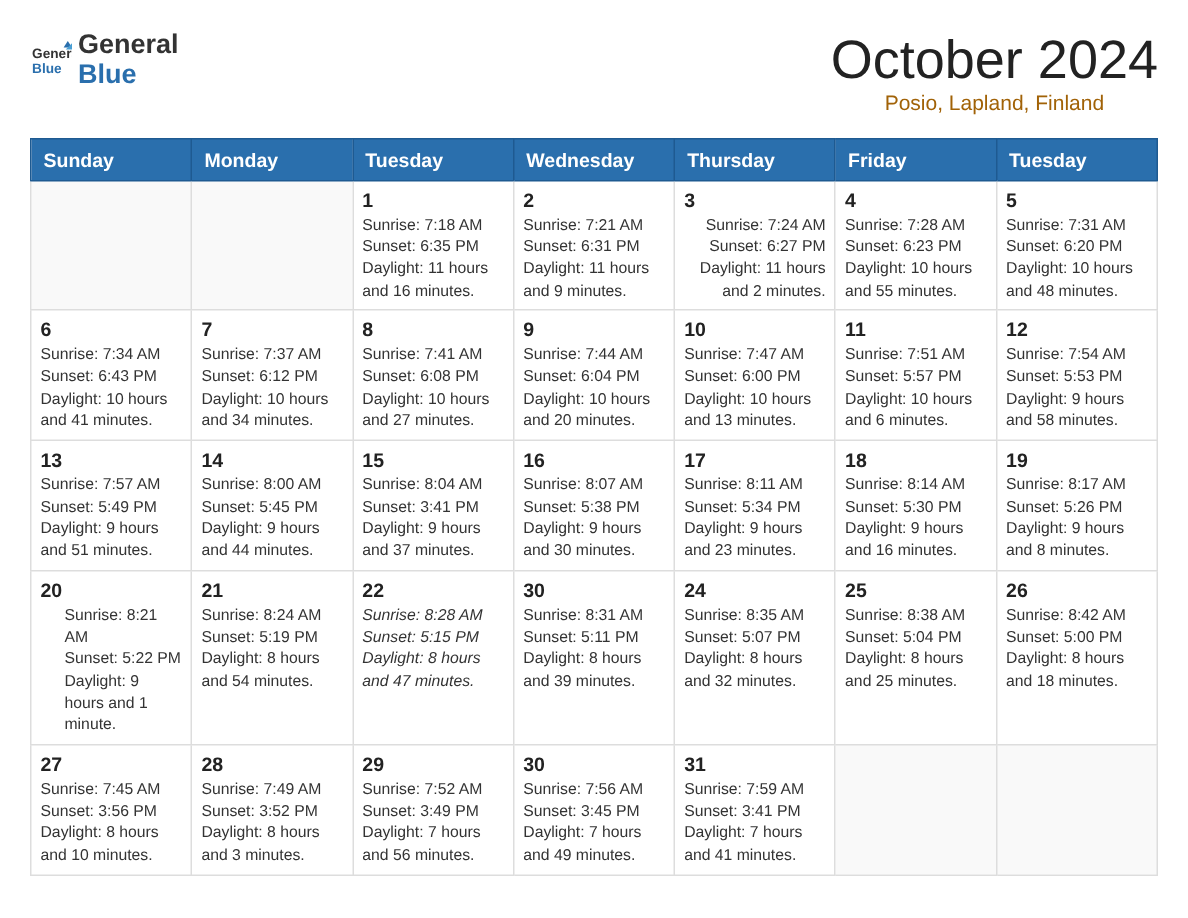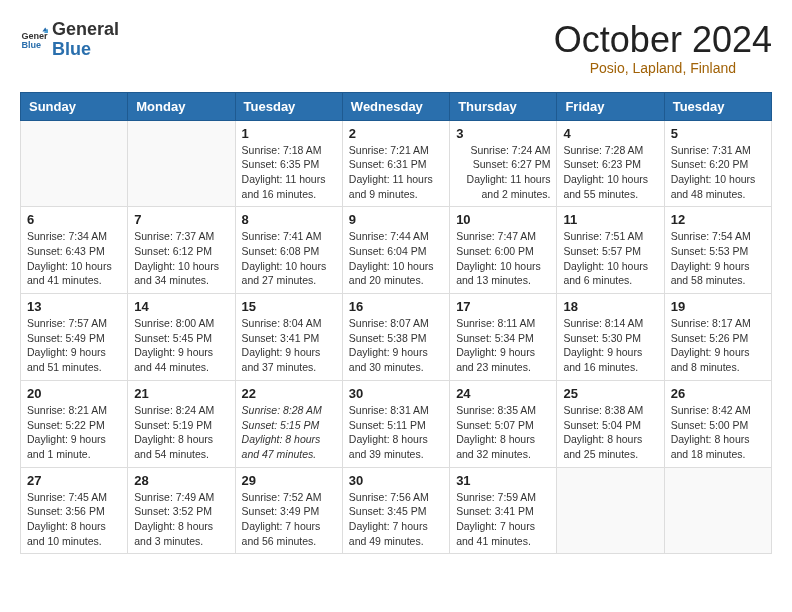--- a/index.html
+++ b/index.html
@@ -231,21 +231,21 @@
         <td>
           <span class="day-num">19</span>
           <div class="day-info" style="white-space: pre-line;">Sunrise: 8:17 AM
 Sunset: 5:26 PM
 Daylight: 9 hours and 8 minutes.</div>
         </td>
       </tr>
       <tr>
         <td>
           <span class="day-num">20</span>
-          <div class="day-info" style="white-space: pre-line;">Sunrise: 8:21 AM
+          <div class="day-info" style="white-space: pre-line; margin-left: 16px;">Sunrise: 8:21 AM
 Sunset: 5:22 PM
 Daylight: 9 hours and 1 minute.</div>
         </td>
         <td>
           <span class="day-num">21</span>
           <div class="day-info" style="white-space: pre-line;">Sunrise: 8:24 AM
 Sunset: 5:19 PM
 Daylight: 8 hours and 54 minutes.</div>
         </td>
         <td>

